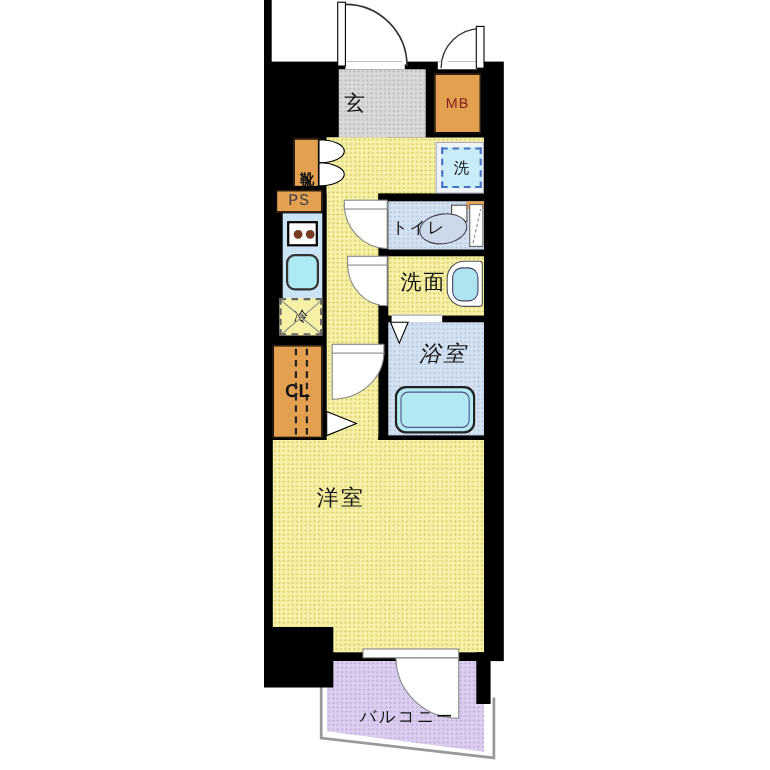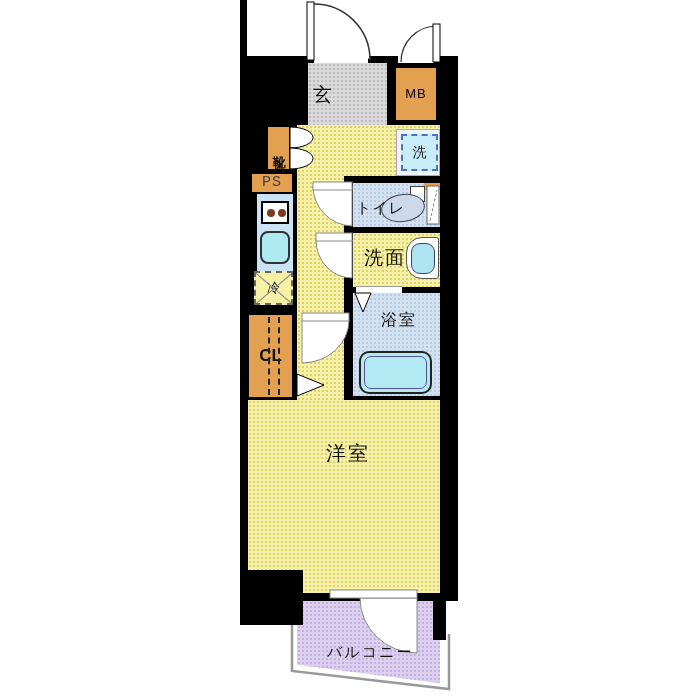--- a/index.html
+++ b/index.html
@@ -22,21 +22,21 @@
 <div id="canvas">
 
   <div class="abs wall" style="left:240px;top:0;width:7px;height:58px;"></div>
   <div class="abs wall" style="left:240px;top:56px;width:218px;height:545px;"></div>
 
   <div class="abs" style="left:314px;top:56px;width:54px;height:7px;background:#fff;"></div>
   <div class="abs" style="left:398px;top:56px;width:36px;height:7px;background:#fff;"></div>
 
   <div class="abs dots-gray" style="left:308px;top:63px;width:79px;height:62px;"></div>
   <div class="abs orange center" style="left:395px;top:67px;width:42px;height:54px;">
-    <span class="lbl" style="position:static;font-size:13px;color:#000000;letter-spacing:1px;">MB</span>
+    <span class="lbl" style="position:static;font-size:13px;color:#7f1d1d;letter-spacing:1px;">MB</span>
   </div>
   <div class="abs dots-yellow" style="left:297px;top:125px;width:143px;height:51px;"></div>
   <div class="abs dots-yellow" style="left:297px;top:125px;width:55px;height:275px;"></div>
 
   <div class="abs" style="left:396px;top:129px;width:44px;height:47px;background:#eef4f8;border:1px solid #aab;box-sizing:border-box;"></div>
   <div class="abs center" style="left:401px;top:134px;width:37px;height:37px;background:#c8ecf8;border:2px dashed #4a72c4;box-sizing:border-box;">
     <span class="lbl" style="position:static;font-size:14px;">洗</span>
   </div>
 
   <div class="abs wall" style="left:344px;top:176px;width:113px;height:7px;"></div>
@@ -118,17 +118,17 @@
     <path d="M360,598 A57,55 0 0 0 417,653 L417,598 Z" fill="#fff" stroke="#888"></path>
     <rect x="330" y="590" width="87" height="8" fill="#fff" stroke="#888"></rect>
   </svg>
 
   <div class="abs wall" style="left:240px;top:570px;width:63px;height:55px;"></div>
   <div class="abs wall" style="left:433px;top:593px;width:13px;height:47px;"></div>
 
   <div class="lbl" style="left:313px;top:85px;font-size:19px;">玄</div>
   <div class="lbl" style="left:356px;top:200px;font-size:15px;letter-spacing:1px;">トイレ</div>
   <div class="lbl" style="left:364px;top:248px;font-size:19px;letter-spacing:2px;">洗面</div>
-  <div class="lbl" style="left:381px;top:311px;font-size:16px;letter-spacing:2px;">浴室</div>
-  <div class="lbl" style="left:288px;top:442px;width:120px;text-align:center;font-size:20px;letter-spacing:2px;">洋室</div>
+  <div class="lbl" style="left:381px;top:311px;font-size:20px;letter-spacing:2px;font-style:italic;">浴室</div>
+  <div class="lbl" style="left:288px;top:442px;width:120px;font-size:20px;letter-spacing:2px;">洋室</div>
   <div class="lbl" style="left:327px;top:644px;font-size:15px;letter-spacing:2px;">バルコニー</div>
 
 </div>
 
 </body></html>

